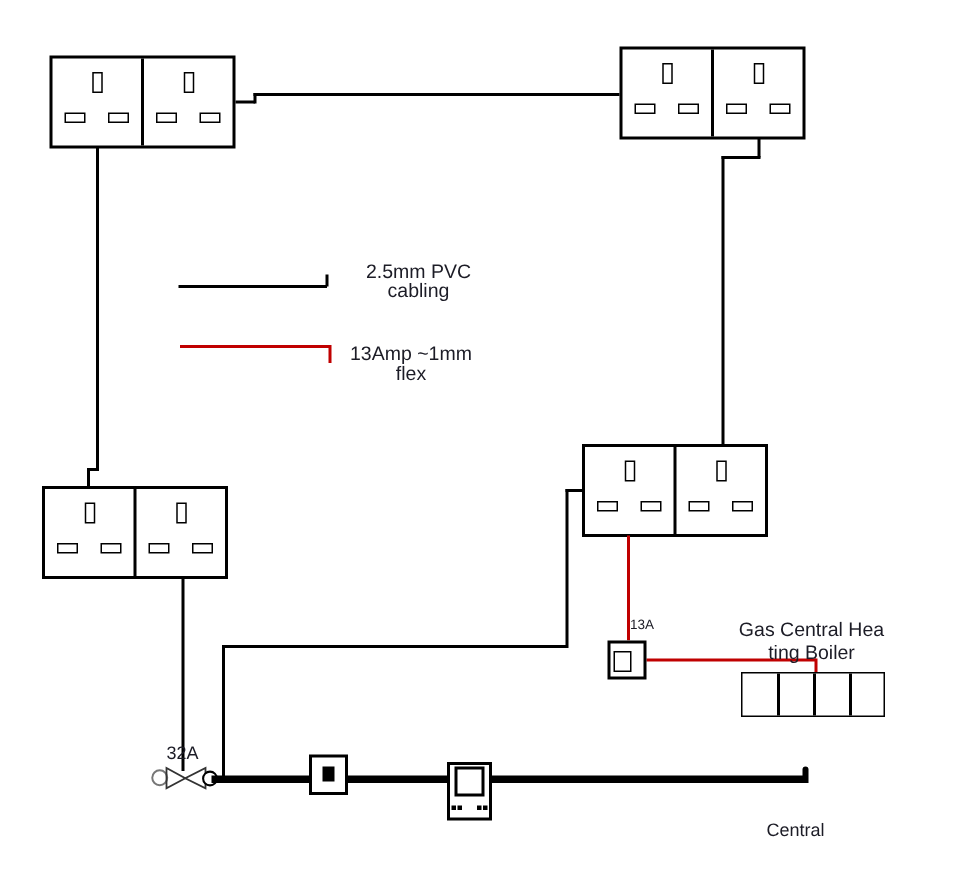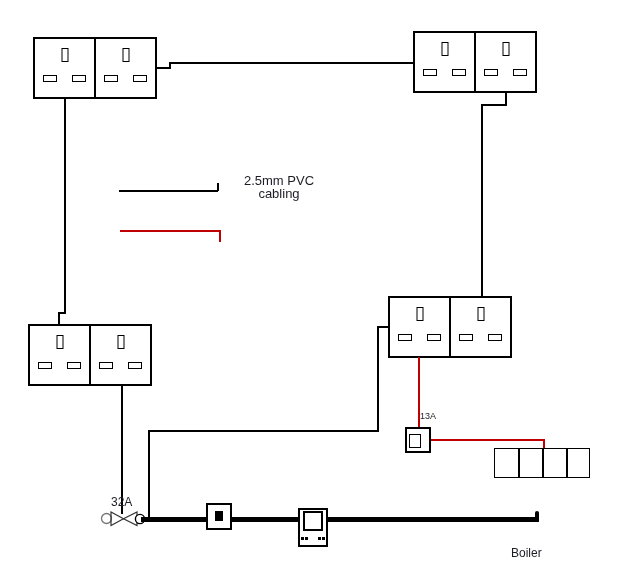--- a/index.html
+++ b/index.html
@@ -115,30 +115,38 @@
 
   <div class="wh" style="left:119px;top:190px;width:99px"></div>
   <div class="wv" style="left:217px;top:183px;height:8px"></div>
   <div class="legend-text" style="left:224px;top:174px">
     <span>2.5mm PVC</span><br>
     <span>cabling</span>
   </div>
 
   <div class="wh red" style="left:120px;top:230px;width:100px"></div>
   <div class="wv red" style="left:219px;top:230px;height:12px"></div>
+  <div class="legend-text" style="left:219px;top:229px">
+    <span>13Amp ~1mm</span><br>
+    <span>flex</span>
+  </div>
 
   <div class="spur">
     <span class="spur-fuse"></span>
   </div>
   <span class="lbl" style="left:420px;top:411px;font-size:9px">13A</span>
 
   <div class="boiler">
     <span class="boiler-div" style="left:23px"></span>
     <span class="boiler-div" style="left:47px"></span>
     <span class="boiler-div" style="left:71px"></span>
+  </div>
+  <div class="boiler-text" style="left:486px;top:412px">
+    <span>Gas Central Hea</span><br>
+    <span>ting Boiler</span>
   </div>
 
   <svg class="breaker-svg" width="52" height="26" viewBox="0 0 52 26">
     <circle cx="10.5" cy="12.5" r="5" fill="none" stroke="#777" stroke-width="1.3"></circle>
     <polygon points="15,6 15,19.5 27.5,12.8" fill="none" stroke="#333" stroke-width="1.2"></polygon>
     <polygon points="41,6 41,19.5 27.5,12.8" fill="none" stroke="#333" stroke-width="1.2"></polygon>
     <circle cx="44" cy="13" r="4.6" fill="#fff" stroke="#000" stroke-width="1.4"></circle>
   </svg>
   <span class="lbl" style="left:111px;top:495px;font-size:12px">32A</span>
 
@@ -152,15 +160,15 @@
   </div>
 
   <div class="meter">
     <span class="display"></span>
     <span class="dot" style="left:1px"></span>
     <span class="dot" style="left:5px"></span>
     <span class="dot" style="left:18px"></span>
     <span class="dot" style="left:22px"></span>
   </div>
 
-  <span class="lbl" style="left:511px;top:546px;font-size:12px">Boiler</span>
+  <span class="lbl" style="left:511px;top:546px;font-size:12px">Central</span>
 
 </div>
 
 </body></html>

